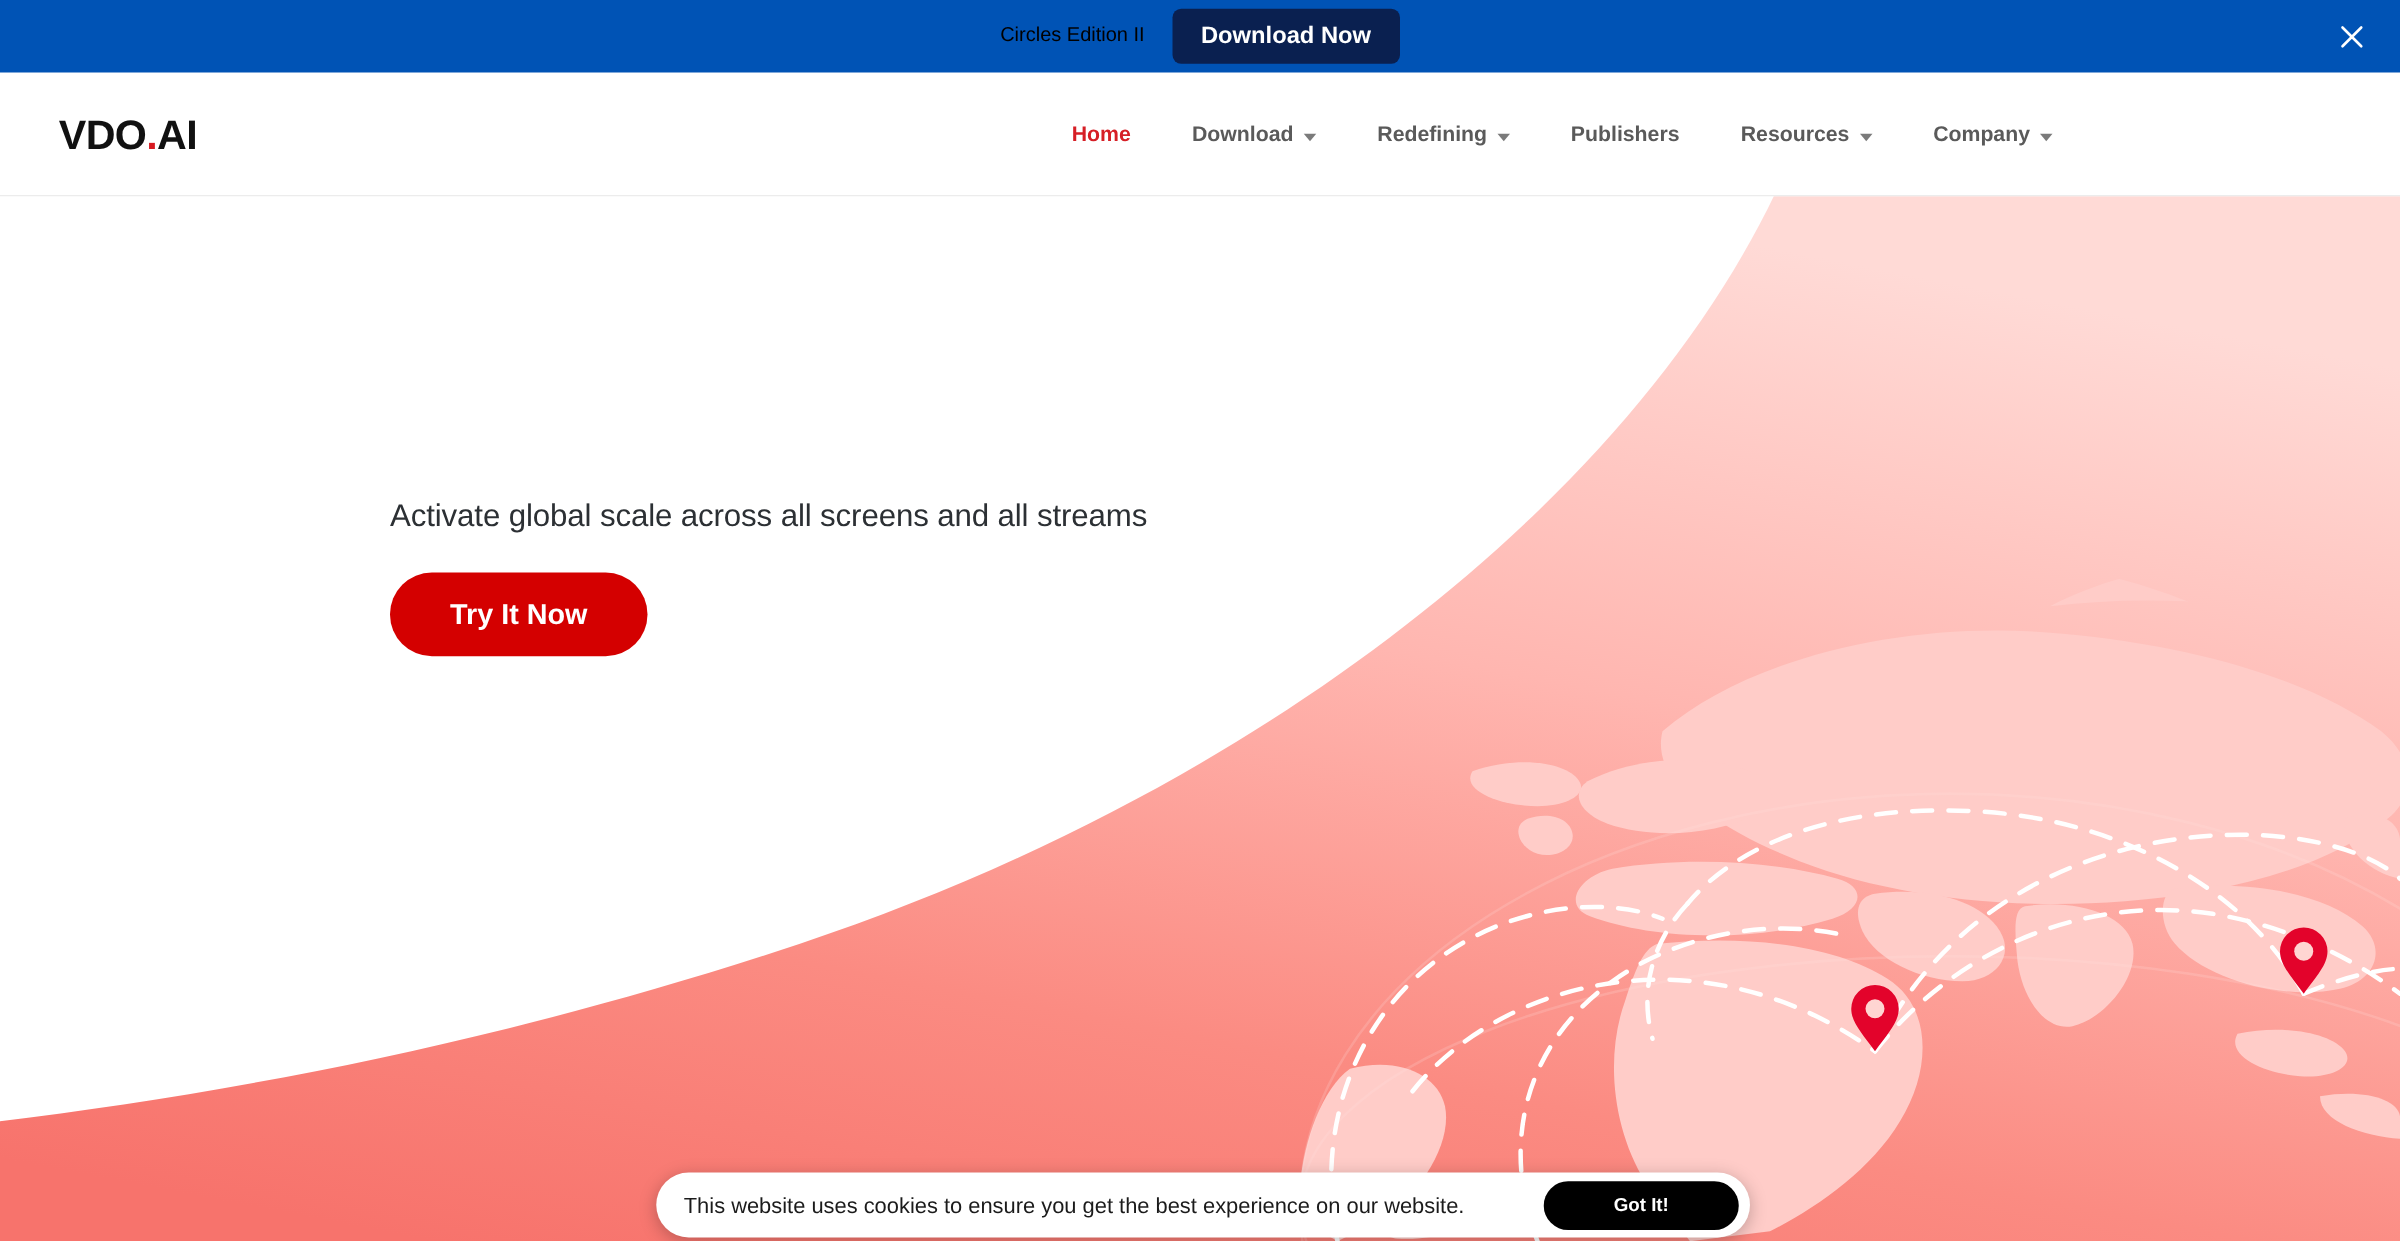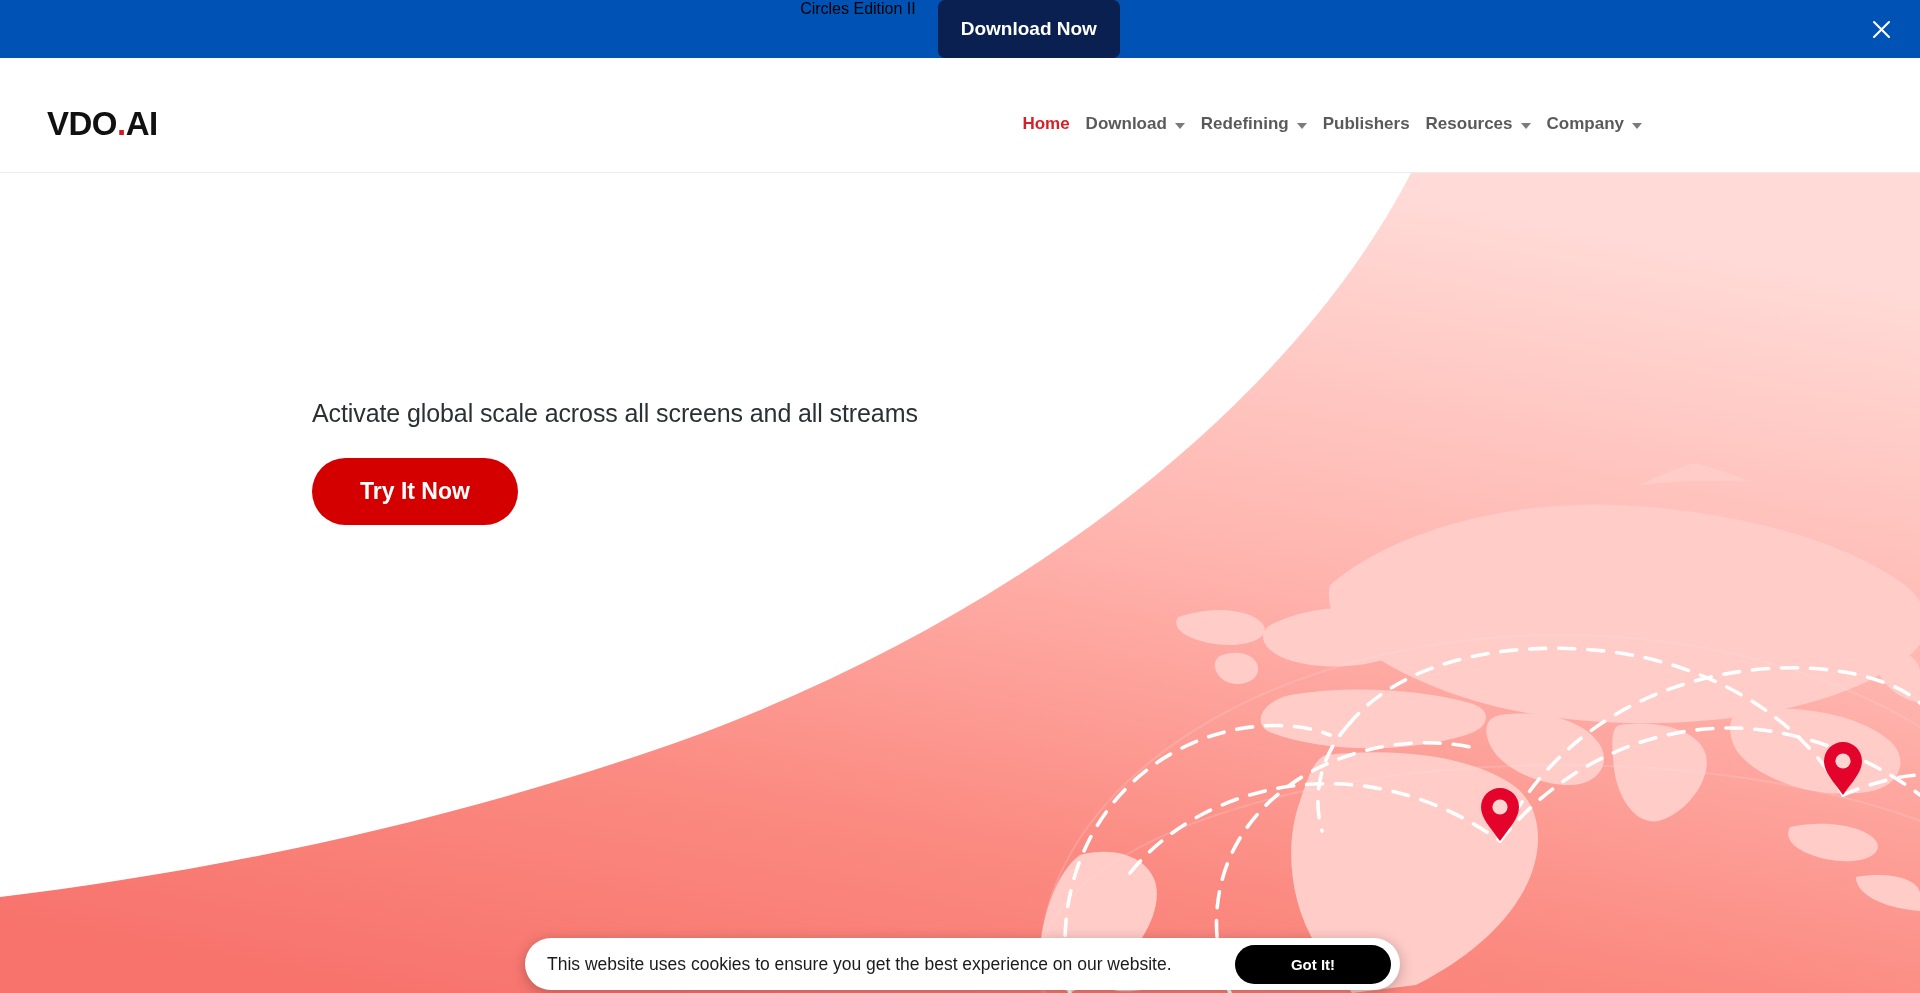--- a/index.html
+++ b/index.html
@@ -8,21 +8,21 @@
     overflow:hidden;
     font-family:"Liberation Sans", sans-serif;
     background:#ffffff;
   }
 
   
   #promo-banner{
     position:absolute; top:0; left:0;
     width:1920px; height:58px;
     background:#0053B5;
-    display:flex; justify-content:center;
+    display:flex; align-items:center; justify-content:center;
     gap:22px;
     z-index:40;
   }
   #promo-cta{
     background:#0A2050;
     color:#ffffff;
     font-size:19px;
     font-weight:700;
     border:none;
     border-radius:7px;
@@ -35,21 +35,21 @@
     right:22px; top:50%;
     transform:translateY(-50%);
     width:34px; height:34px;
     display:flex; align-items:center; justify-content:center;
     cursor:pointer;
   }
   #promo-close svg{ display:block; }
 
   
   #site-header{
-    position:absolute; top:76px; left:0;
+    position:absolute; top:60px; left:0;
     width:1920px; height:97px;
     background:#ffffff;
     z-index:30;
     display:flex; align-items:center;
     border-bottom:1px solid #ececec;
   }
   #brand-logo{
     position:absolute; left:47px; top:50%;
     transform:translateY(-50%);
     font-size:33px;
@@ -57,21 +57,21 @@
     letter-spacing:-.5px;
     color:#111111;
     white-space:nowrap;
     cursor:pointer;
   }
   #brand-logo .dot{ color:#D71920; }
 
   #main-nav{
     position:absolute; right:278px; top:50%;
     transform:translateY(-50%);
-    display:flex; align-items:center; gap:16px;
+    display:flex; align-items:center; gap:49px;
   }
   .nav-item{
     display:flex; align-items:center; gap:8px;
     font-size:17px;
     font-weight:600;
     color:#5a5a5a;
     white-space:nowrap;
     cursor:pointer;
   }
   .nav-item.active{ color:#D61F26; }

